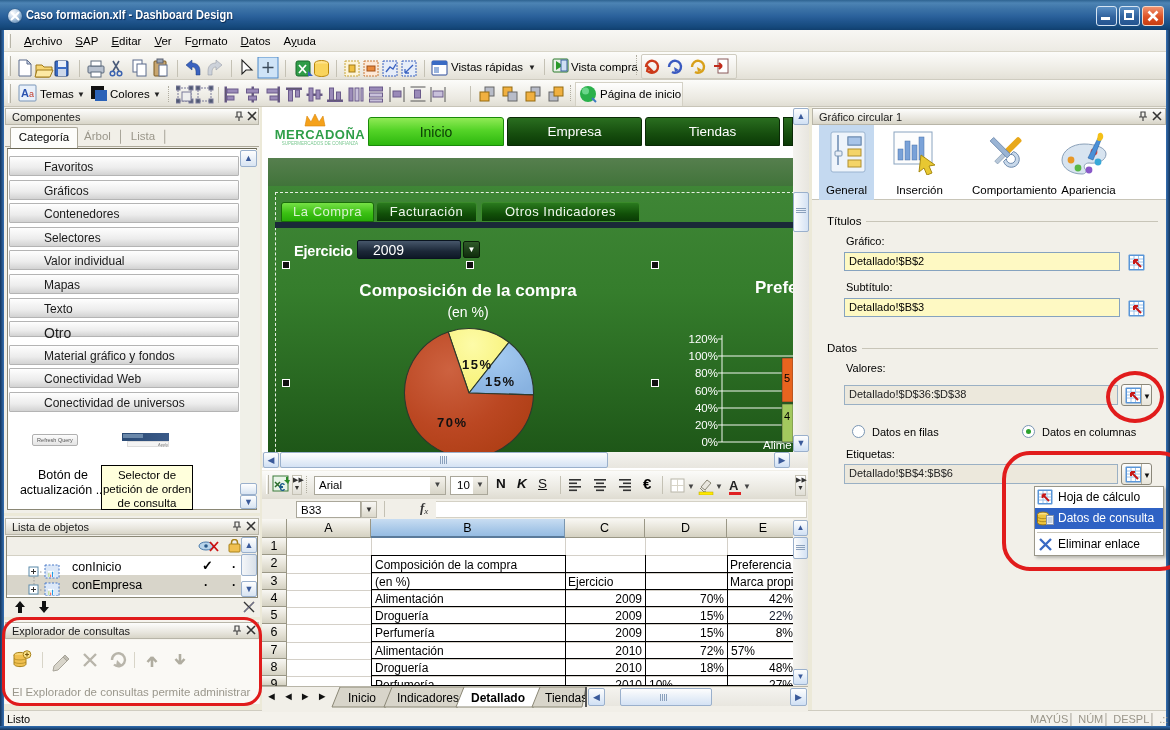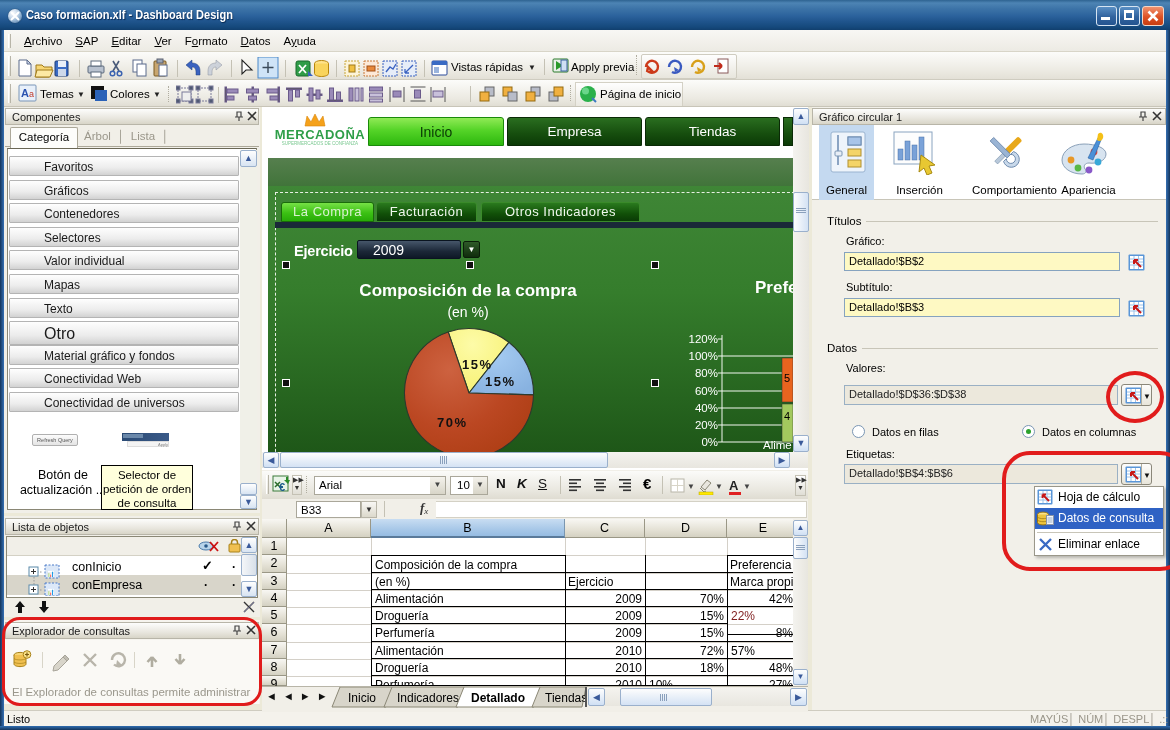--- a/index.html
+++ b/index.html
@@ -88,21 +88,21 @@
 </svg>
   </div>
 <div class="a" style="left:451px;top:61px;font-size:11.5px;color:#000">Vistas rápidas</div>
 <div class="a" style="left:528px;top:63px;font-size:8px;color:#222">▼</div>
 <div class="a" style="left:544px;top:59px;width:1px;height:16px;background:#c4c1b4"></div>
 <svg class="a" style="left:552px;top:58px" width="17" height="16">
     <rect x="1" y="1" width="15" height="13" rx="1" fill="#e8f0e8" stroke="#2a7a2a"></rect>
     <path d="M4 3 l7 4.5 -7 4.5 z" fill="#2a9a2a"></path>
     <rect x="9" y="2" width="6" height="11" fill="#cfe0f4" stroke="#3a62a0"></rect>
   </svg>
-<div class="a" style="left:571px;top:61px;font-size:11.5px;color:#000">Apply previa</div>
+<div class="a" style="left:571px;top:61px;font-size:11.5px;color:#000">Vista compra</div>
 <div class="a" style="left:636px;top:55px;width:3px;height:20px;border-left:1px dotted #b0ada0"></div>
 <div class="a" style="left:641px;top:54px;width:96px;height:25px;background:linear-gradient(#fefefe,#e8e6dd);border:1px solid #cfccc0;border-radius:2px"></div>
 <svg class="a" style="left:643px;top:57px" width="94" height="19">
 <g>
       <path d="M3 10 a6 6 0 1 1 3 5 l3 -1 -4 -4 -1 5" fill="none" stroke="#cc3a1a" stroke-width="2.4"></path>
     </g>
 <g transform="translate(23,0)">
       <path d="M3 10 a6 6 0 1 1 3 5" fill="none" stroke="#3a5ac0" stroke-width="2.4"></path>
       <path d="M9 15 l4 -2 -5 -3 z" fill="#3a5ac0"></path>
     </g>
@@ -255,21 +255,21 @@
 
 <div class="a" style="left:7px;top:148px;width:250px;height:362px;background:#fff;border:1px solid #8a8775;border-top-color:#6a6755"></div>
 
 <div class="a" style="left:9px;top:156px;width:230px;height:20px;background:linear-gradient(#fefefe,#ececec 60%,#d2d2d2);border:1px solid #b4b4b4;border-radius:1px;font-size:12px;color:#1a1a1a;padding:3px 0 0 34px">Favoritos</div>
 <div class="a" style="left:9px;top:179.6px;width:230px;height:20px;background:linear-gradient(#fefefe,#ececec 60%,#d2d2d2);border:1px solid #b4b4b4;border-radius:1px;font-size:12px;color:#1a1a1a;padding:3px 0 0 34px">Gráficos</div>
 <div class="a" style="left:9px;top:203.2px;width:230px;height:20px;background:linear-gradient(#fefefe,#ececec 60%,#d2d2d2);border:1px solid #b4b4b4;border-radius:1px;font-size:12px;color:#1a1a1a;padding:3px 0 0 34px">Contenedores</div>
 <div class="a" style="left:9px;top:226.79999999999998px;width:230px;height:20px;background:linear-gradient(#fefefe,#ececec 60%,#d2d2d2);border:1px solid #b4b4b4;border-radius:1px;font-size:12px;color:#1a1a1a;padding:3px 0 0 34px">Selectores</div>
 <div class="a" style="left:9px;top:250.39999999999998px;width:230px;height:20px;background:linear-gradient(#fefefe,#ececec 60%,#d2d2d2);border:1px solid #b4b4b4;border-radius:1px;font-size:12px;color:#1a1a1a;padding:3px 0 0 34px">Valor individual</div>
 <div class="a" style="left:9px;top:274.0px;width:230px;height:20px;background:linear-gradient(#fefefe,#ececec 60%,#d2d2d2);border:1px solid #b4b4b4;border-radius:1px;font-size:12px;color:#1a1a1a;padding:3px 0 0 34px">Mapas</div>
 <div class="a" style="left:9px;top:297.6px;width:230px;height:20px;background:linear-gradient(#fefefe,#ececec 60%,#d2d2d2);border:1px solid #b4b4b4;border-radius:1px;font-size:12px;color:#1a1a1a;padding:3px 0 0 34px">Texto</div>
-<div class="a" style="left:9px;top:321.20000000000005px;width:230px;height:24px;background:linear-gradient(#fefefe,#ececec 60%,#d2d2d2);border:1px solid #b4b4b4;border-radius:1px;font-size:16px;color:#1a1a1a;padding:3px 0 0 34px">Otro</div>
+<div class="a" style="left:9px;top:321.20000000000005px;width:230px;height:16px;background:linear-gradient(#fefefe,#ececec 60%,#d2d2d2);border:1px solid #b4b4b4;border-radius:1px;font-size:14px;color:#1a1a1a;padding:3px 0 0 34px">Otro</div>
 <div class="a" style="left:9px;top:344.80000000000007px;width:230px;height:20px;background:linear-gradient(#fefefe,#ececec 60%,#d2d2d2);border:1px solid #b4b4b4;border-radius:1px;font-size:12px;color:#1a1a1a;padding:3px 4px 0 34px">Material gráfico y fondos</div>
 <div class="a" style="left:9px;top:368.4000000000001px;width:230px;height:20px;background:linear-gradient(#fefefe,#ececec 60%,#d2d2d2);border:1px solid #b4b4b4;border-radius:1px;font-size:12px;color:#1a1a1a;padding:3px 0 0 34px">Conectividad Web</div>
 <div class="a" style="left:9px;top:392.0000000000001px;width:230px;height:20px;background:linear-gradient(#fefefe,#ececec 60%,#d2d2d2);border:1px solid #b4b4b4;border-radius:1px;font-size:12px;color:#1a1a1a;padding:3px 0 0 34px">Conectividad de universos</div>
 
 <div class="a" style="left:240px;top:150px;width:17px;height:358px;background:#f0f0e8"></div>
 <div class="a" style="left:240px;top:150px;width:17px;height:17px;background:linear-gradient(#fefefe,#d8e4f2);border:1px solid #9ab0cc;border-radius:2px;color:#3a5a9a;font-size:9px;text-align:center;line-height:15px">▲</div>
 <div class="a" style="left:240px;top:483px;width:17px;height:12px;background:linear-gradient(#fefefe,#d8e4f2);border:1px solid #9ab0cc;border-radius:2px"></div>
 <div class="a" style="left:240px;top:495px;width:17px;height:14px;background:linear-gradient(#fefefe,#d8e4f2);border:1px solid #9ab0cc;border-radius:2px;color:#3a5a9a;font-size:9px;text-align:center;line-height:13px">▼</div>
 
 <div class="a" style="left:32px;top:434px;width:46px;height:12px;background:linear-gradient(#fcfcfc,#e4e4e4);border:1px solid #b0b0b0;border-radius:2px;font-size:5.5px;color:#555;text-align:center;line-height:11px">Refresh Query</div>
@@ -564,21 +564,21 @@
 <div class="a" style="left:303px;top:54px;width:81px;height:17px;color:#000;padding:2px 3px 0 3px;text-align:left;white-space:nowrap;overflow:hidden;border-right:1px solid #000;border-bottom:1px solid #000">Ejercicio</div>
 <div class="a" style="left:383px;top:54px;width:83px;height:17px;color:#000;padding:2px 3px 0 3px;text-align:left;white-space:nowrap;overflow:hidden;border-right:1px solid #000;border-bottom:1px solid #000"></div>
 <div class="a" style="left:465px;top:54px;width:73px;height:17px;color:#000;padding:2px 3px 0 3px;text-align:left;white-space:nowrap;overflow:hidden;border-right:1px solid #000;border-bottom:1px solid #000">Marca propi</div>
 <div class="a" style="left:109px;top:71px;width:195px;height:17px;color:#000;padding:2px 3px 0 3px;text-align:left;white-space:nowrap;overflow:hidden;border-left:1px solid #000;border-right:1px solid #000;border-bottom:1px solid #000">Alimentación</div>
 <div class="a" style="left:303px;top:71px;width:81px;height:17px;color:#000;padding:2px 3px 0 3px;text-align:right;white-space:nowrap;overflow:hidden;border-left:1px solid #000;border-right:1px solid #000;border-bottom:1px solid #000">2009</div>
 <div class="a" style="left:383px;top:71px;width:83px;height:17px;color:#000;padding:2px 3px 0 3px;text-align:right;white-space:nowrap;overflow:hidden;border-left:1px solid #000;border-right:1px solid #000;border-bottom:1px solid #000">70%</div>
 <div class="a" style="left:465px;top:71px;width:70px;height:17px;color:#000;padding:2px 3px 0 3px;text-align:right;white-space:nowrap;overflow:hidden;border-left:1px solid #000;border-right:1px solid #000;border-bottom:1px solid #000">42%</div>
 <div class="a" style="left:109px;top:88px;width:195px;height:17px;color:#000;padding:2px 3px 0 3px;text-align:left;white-space:nowrap;overflow:hidden;border-left:1px solid #000;border-right:1px solid #000;border-bottom:1px solid #000">Droguería</div>
 <div class="a" style="left:303px;top:88px;width:81px;height:17px;color:#000;padding:2px 3px 0 3px;text-align:right;white-space:nowrap;overflow:hidden;border-left:1px solid #000;border-right:1px solid #000;border-bottom:1px solid #000">2009</div>
 <div class="a" style="left:383px;top:88px;width:83px;height:17px;color:#000;padding:2px 3px 0 3px;text-align:right;white-space:nowrap;overflow:hidden;border-left:1px solid #000;border-right:1px solid #000;border-bottom:1px solid #000">15%</div>
-<div class="a" style="left:465px;top:88px;width:70px;height:28px;color:#7f1d1d;padding:2px 3px 0 3px;text-align:left;white-space:nowrap;overflow:hidden;border-left:1px solid #000;border-right:1px solid #000;border-bottom:1px solid #000">22%</div>
+<div class="a" style="left:465px;top:88px;width:70px;height:17px;color:#0f172a;padding:2px 3px 0 3px;text-align:right;white-space:nowrap;overflow:hidden;border-left:1px solid #000;border-right:1px solid #000;border-bottom:1px solid #000">22%</div>
 <div class="a" style="left:109px;top:105px;width:195px;height:18px;color:#000;padding:2px 3px 0 3px;text-align:left;white-space:nowrap;overflow:hidden;border-left:1px solid #000;border-right:1px solid #000;border-bottom:1px solid #000">Perfumería</div>
 <div class="a" style="left:303px;top:105px;width:81px;height:18px;color:#000;padding:2px 3px 0 3px;text-align:right;white-space:nowrap;overflow:hidden;border-left:1px solid #000;border-right:1px solid #000;border-bottom:1px solid #000">2009</div>
 <div class="a" style="left:383px;top:105px;width:83px;height:18px;color:#000;padding:2px 3px 0 3px;text-align:right;white-space:nowrap;overflow:hidden;border-left:1px solid #000;border-right:1px solid #000;border-bottom:1px solid #000">15%</div>
 <div class="a" style="left:465px;top:105px;width:70px;height:18px;color:#000;padding:2px 3px 0 3px;text-align:right;white-space:nowrap;overflow:hidden;border-left:1px solid #000;border-right:1px solid #000;border-bottom:1px solid #000">8%</div>
 <div class="a" style="left:109px;top:123px;width:195px;height:17px;color:#000;padding:2px 3px 0 3px;text-align:left;white-space:nowrap;overflow:hidden;border-left:1px solid #000;border-right:1px solid #000;border-bottom:1px solid #000">Alimentación</div>
 <div class="a" style="left:303px;top:123px;width:81px;height:17px;color:#000;padding:2px 3px 0 3px;text-align:right;white-space:nowrap;overflow:hidden;border-left:1px solid #000;border-right:1px solid #000;border-bottom:1px solid #000">2010</div>
 <div class="a" style="left:383px;top:123px;width:83px;height:17px;color:#000;padding:2px 3px 0 3px;text-align:right;white-space:nowrap;overflow:hidden;border-left:1px solid #000;border-right:1px solid #000;border-bottom:1px solid #000">72%</div>
 <div class="a" style="left:465px;top:123px;width:70px;height:17px;color:#000;padding:2px 3px 0 3px;text-align:left;white-space:nowrap;overflow:hidden;border-left:1px solid #000;border-right:1px solid #000;border-bottom:1px solid #000">57%</div>
 <div class="a" style="left:109px;top:140px;width:195px;height:17px;color:#000;padding:2px 3px 0 3px;text-align:left;white-space:nowrap;overflow:hidden;border-left:1px solid #000;border-right:1px solid #000;border-bottom:1px solid #000">Droguería</div>
 <div class="a" style="left:303px;top:140px;width:81px;height:17px;color:#000;padding:2px 3px 0 3px;text-align:right;white-space:nowrap;overflow:hidden;border-left:1px solid #000;border-right:1px solid #000;border-bottom:1px solid #000">2010</div>

